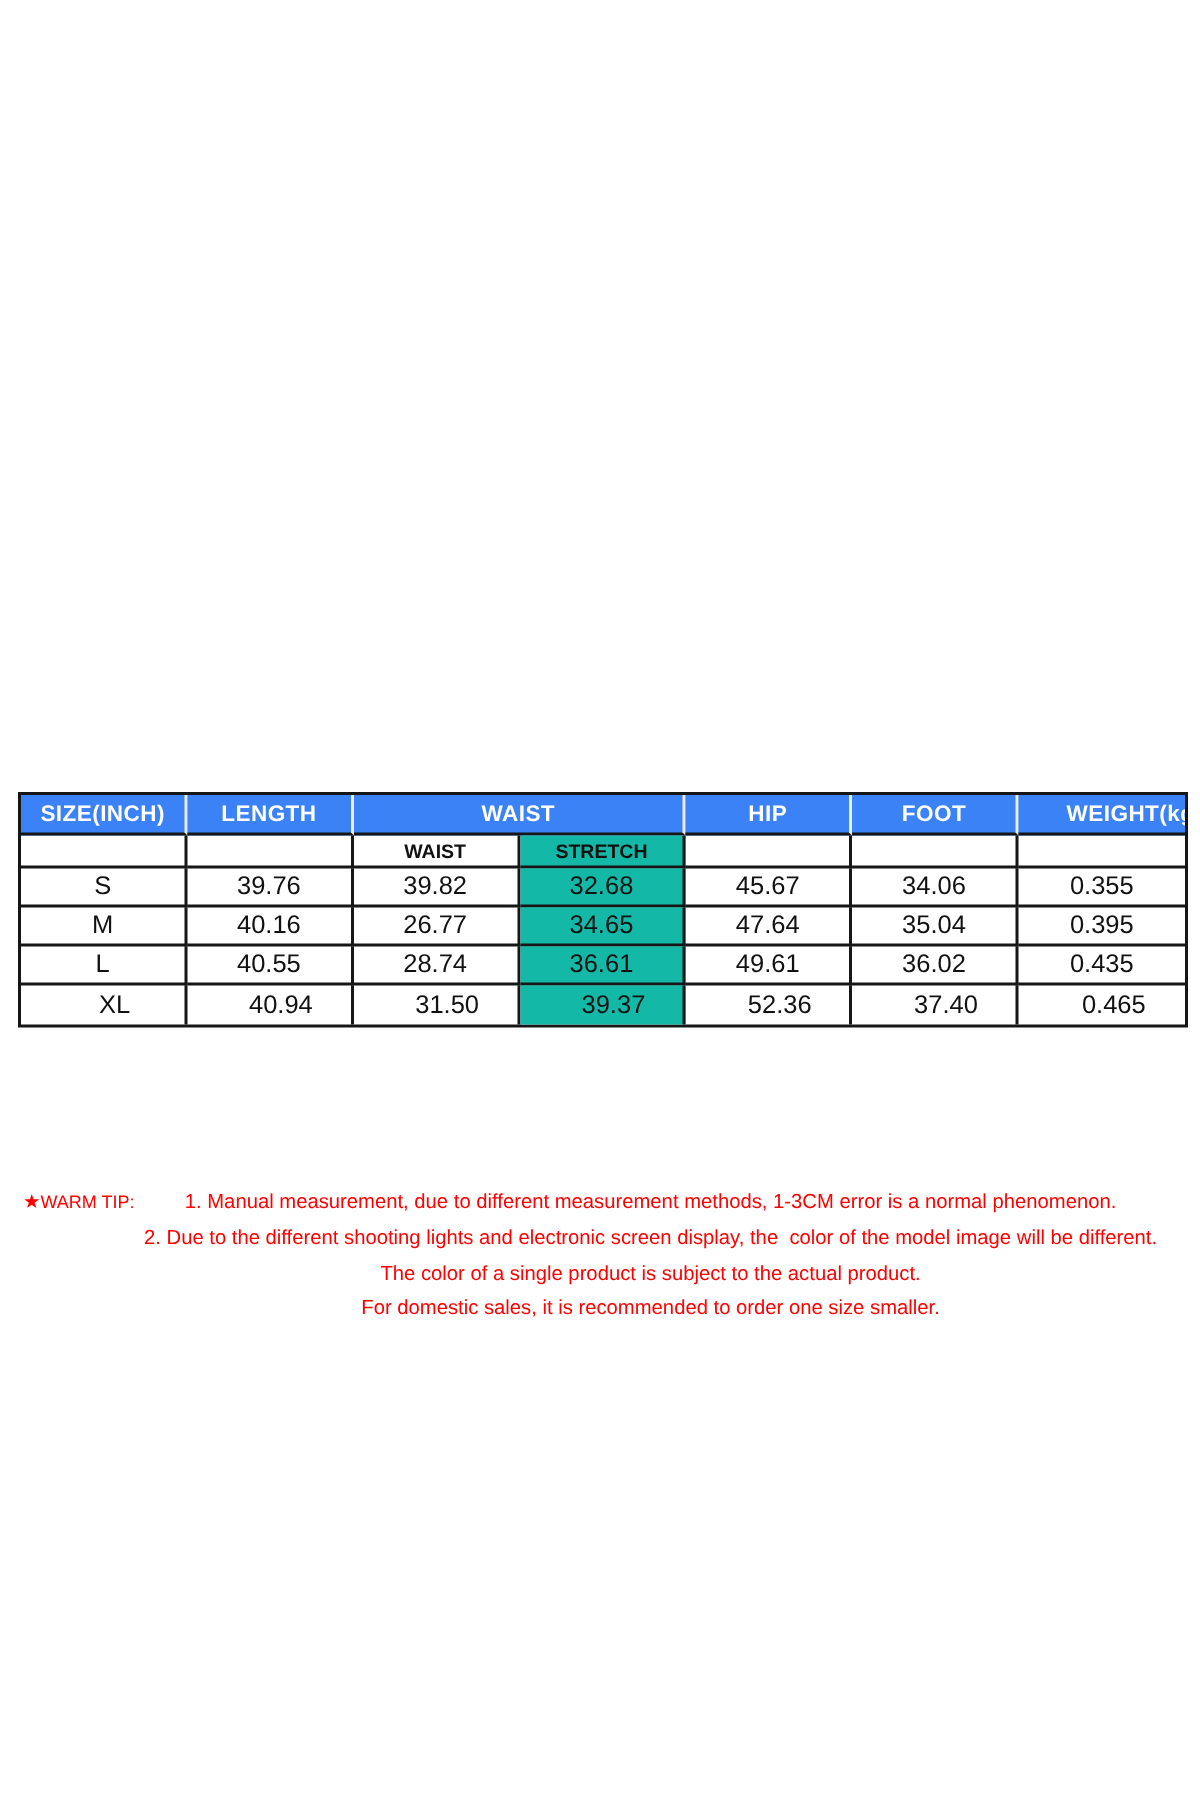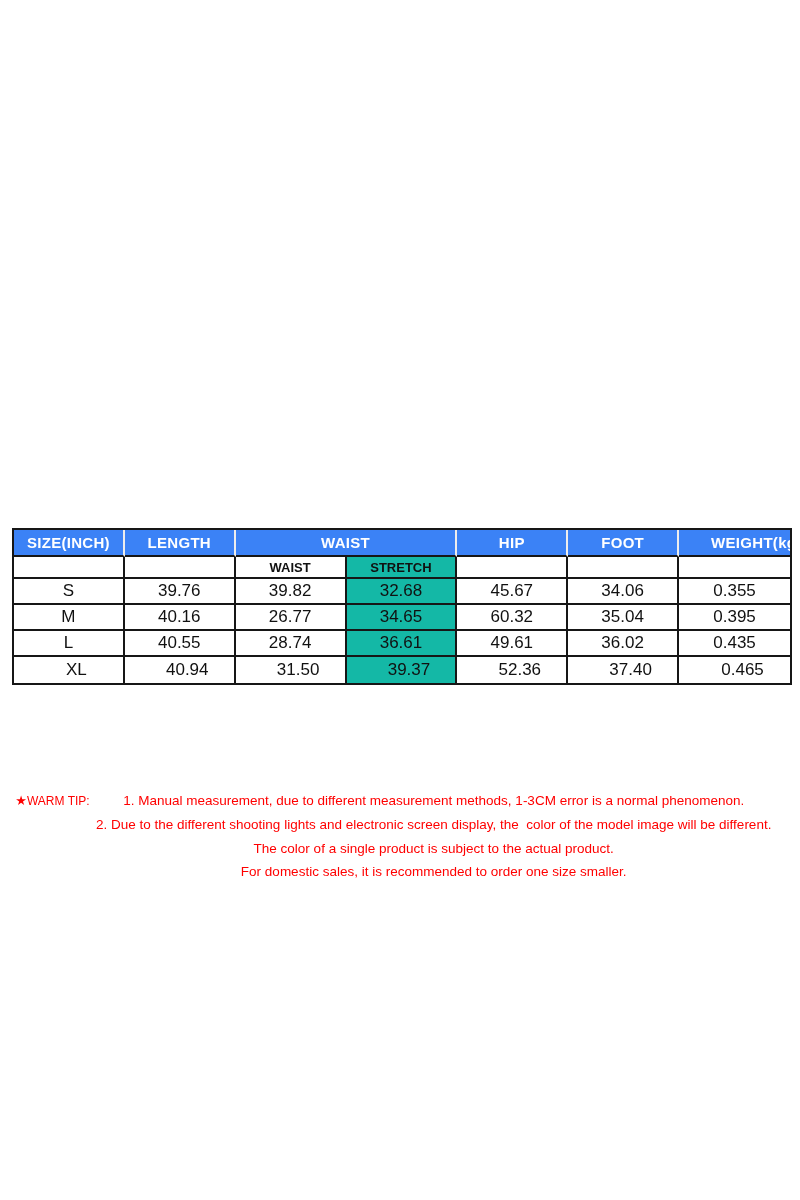--- a/index.html
+++ b/index.html
@@ -125,21 +125,21 @@
         <td>45.67</td>
         <td>34.06</td>
         <td>0.355</td>
       </tr>
 
       <tr class="row-data">
         <td>M</td>
         <td>40.16</td>
         <td>26.77</td>
         <td class="stretch-col">34.65</td>
-        <td>60.32</td>
+        <td>47.64</td>
         <td>35.04</td>
         <td>0.395</td>
       </tr>
 
       <tr class="row-data">
         <td>L</td>
         <td>40.55</td>
         <td>28.74</td>
         <td class="stretch-col">36.61</td>
         <td>49.61</td>

